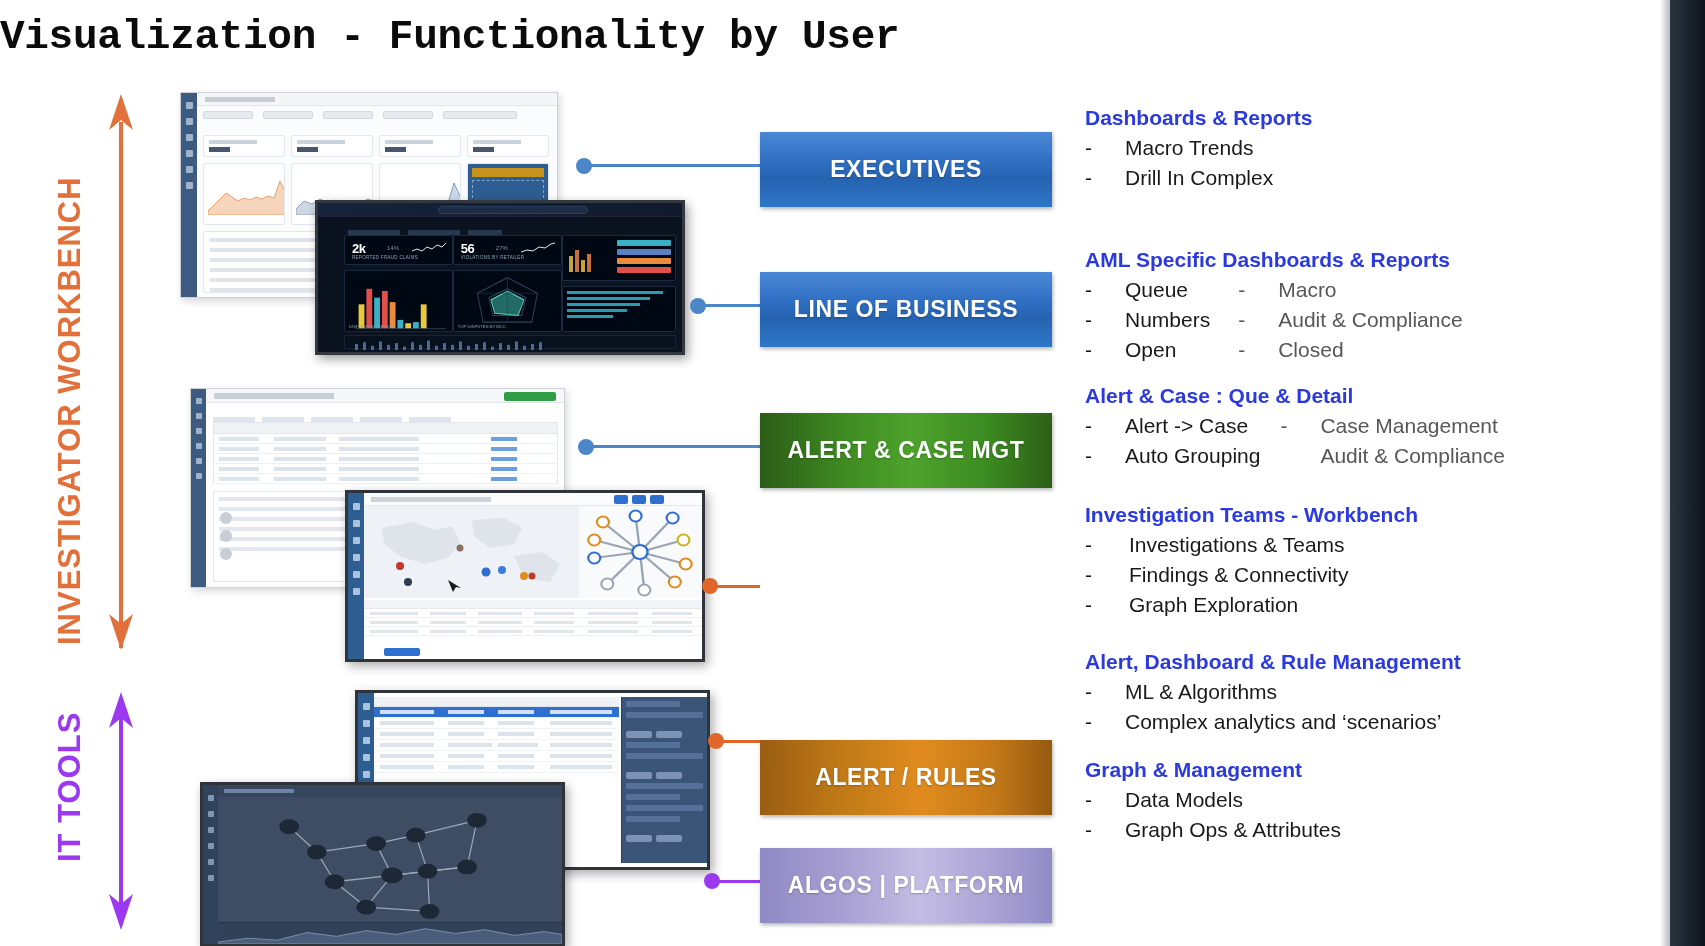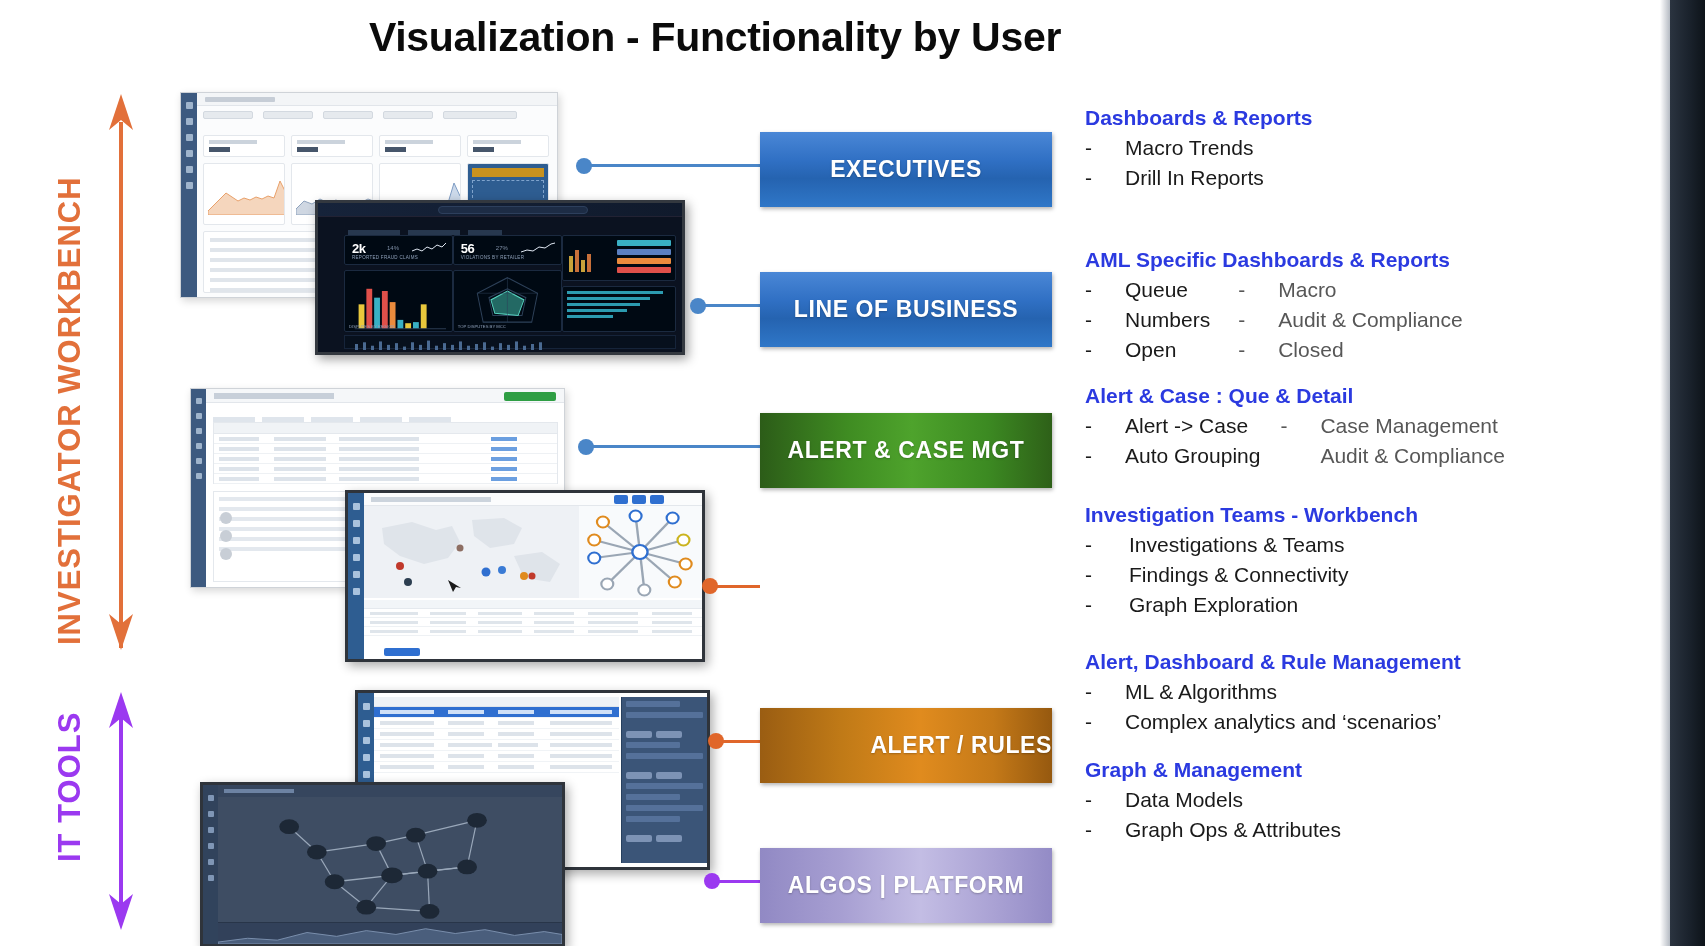--- a/index.html
+++ b/index.html
@@ -29,26 +29,26 @@
   .edge-strip-inner {
     position:absolute; top:0; right:35px; width:10px; height:946px;
     background:linear-gradient(90deg,rgba(255,255,255,0) 0%, rgba(120,130,145,.55) 100%);
   }
 
   
   .slide-title {
     position: absolute;
     left: 0; top: 14px;
     width: 1430px;
-    text-align: center;
+    text-align: left;
     font-size: 41px;
     font-weight: bold;
     color: #0b0b0b;
     letter-spacing: -0.3px;
-    font-family: Liberation Sans, sans-serif;
+    font-family: Liberation Mono, monospace;
   }
 
   
   .vlabel {
     position: absolute;
     transform-origin: 0 0;
     transform: rotate(-90deg);
     white-space: nowrap;
     font-weight: bold;
     letter-spacing: 1px;
@@ -251,22 +251,22 @@
     text-shadow: 0 1px 2px rgba(0,0,0,.25);
   }
   .rb-exec { top: 132px;
     background: linear-gradient(180deg,#4a87d6 0%, #3070c4 38%, #2563b0 62%, #2f77c8 100%); }
   .rb-lob { top: 272px;
     background: linear-gradient(180deg,#4a87d6 0%, #3070c4 38%, #2563b0 62%, #2f77c8 100%); }
   .rb-acm { top: 413px;
     background: linear-gradient(90deg,#2c5c18 0%, #3f8c22 30%, #4ea32c 52%, #3c8a22 78%, #2e6018 100%); }
   .rb-inv { top: 553px;
     background: linear-gradient(90deg,#9a5d12 0%, #c07a17 28%, #e08b1e 55%, #c47918 80%, #96590f 100%); }
-  .rb-rules { top: 708px;
-    background: linear-gradient(90deg,#9a5d12 0%, #c07a17 28%, #e08b1e 55%, #c47918 80%, #96590f 100%); justify-content: flex-end; }
+  .rb-rules { top: 740px;
+    background: linear-gradient(90deg,#9a5d12 0%, #c07a17 28%, #e08b1e 55%, #c47918 80%, #96590f 100%); }
   .rb-algos { top: 848px;
     background: linear-gradient(90deg,#9189c4 0%, #a79fd2 28%, #c3bde4 55%, #aaa2d4 80%, #938bc6 100%); }
 
   
   .feature { position: absolute; left: 1085px; }
   .feature h3 {
     font-size: 21px;
     font-weight: bold;
     color: #2b3ae0;
     margin-bottom: 3px;
@@ -813,21 +813,21 @@
   <div class="feature f-exec">
     <h3>Dashboards &amp; Reports</h3>
     <div class="bullets single">
       <div class="bcol">
         <div class="brow">
           <span class="dash">-</span>
           <span>Macro Trends</span>
         </div>
         <div class="brow">
           <span class="dash">-</span>
-          <span>Drill In Reports</span>
+          <span>Drill In Complex</span>
         </div>
       </div>
     </div>
   </div>
 
   <div class="feature f-lob">
     <h3>AML Specific Dashboards &amp; Reports</h3>
     <div class="bullets">
       <div class="bcol">
         <div class="brow">

